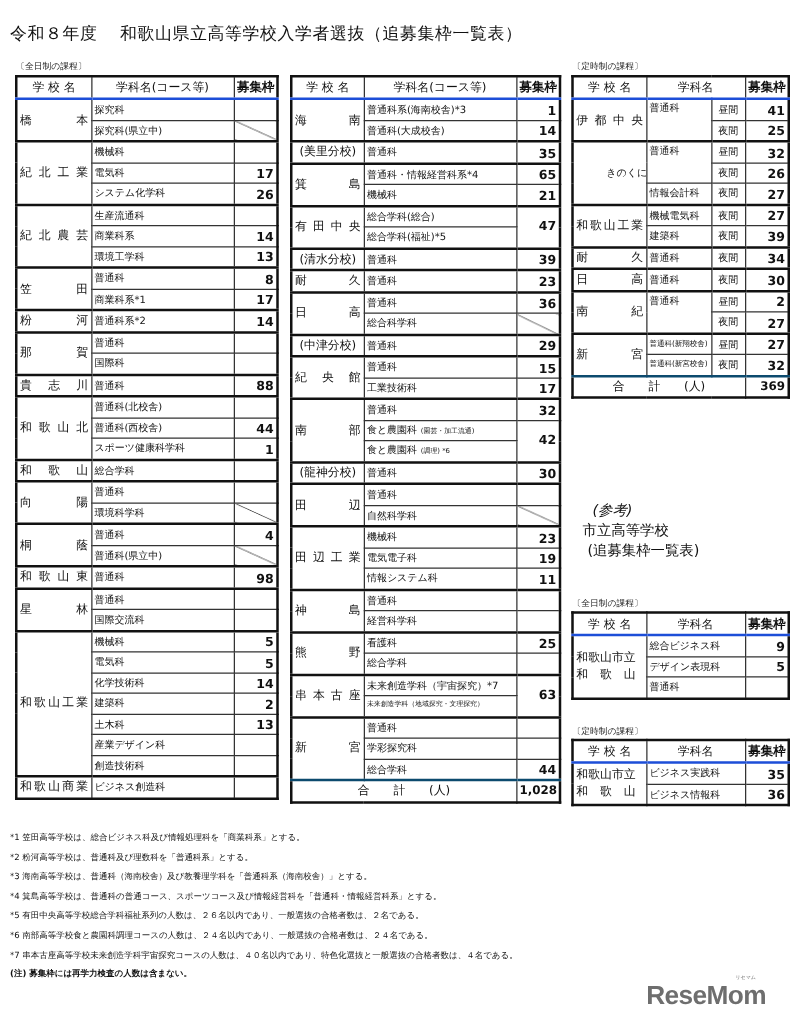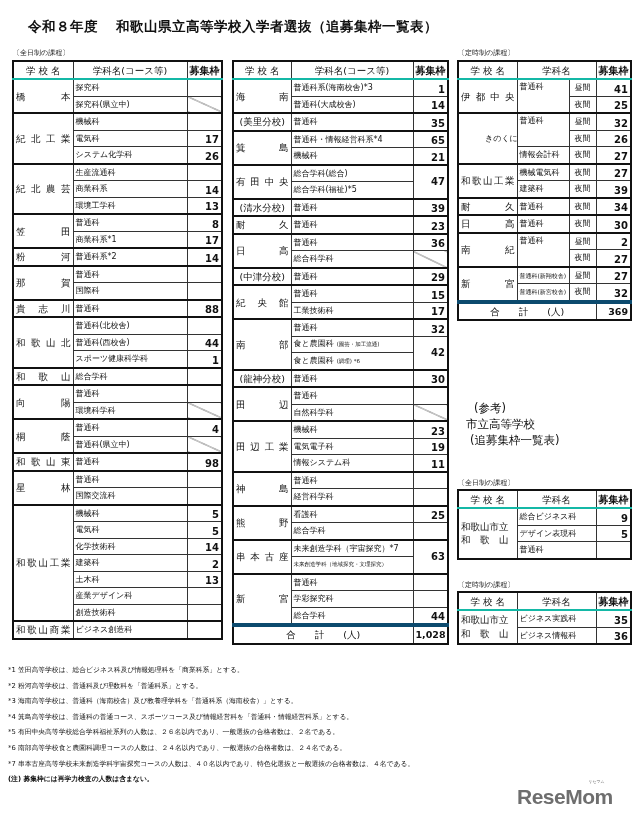--- a/index.html
+++ b/index.html
@@ -1,33 +1,33 @@
 <!DOCTYPE html>
 <html><head>
 <meta charset="utf-8">
 <style>
   html, body { margin:0; padding:0; background:#fff; }
   body { width:640px; height:824px; position:relative; overflow:hidden; font-family:"DejaVu Sans", sans-serif; color:#111; }
-  .title { position:absolute; left:28px; top:18px; font-size:13.5px; font-weight:bold; letter-spacing:0.5px; white-space:nowrap; }
+  .title { position:absolute; left:8px; top:18px; font-size:13.5px; font-weight:normal; letter-spacing:0.5px; white-space:nowrap; }
   .title .gap { display:inline-block; width:18px; }
   .sec-label { position:absolute; font-size:7px; color:#222; white-space:nowrap; }
   table.t { position:absolute; border-collapse:collapse; border:2px solid #111; font-size:8px; table-layout:fixed; }
   table.t td, table.t th { border:1px solid #333; padding:0 2px; height:15.5px; line-height:13px; white-space:nowrap; overflow:hidden; position:relative; }
-  table.t th { font-weight:normal; font-size:9.5px; text-align:center; border-bottom:2px solid #14b8a6; height:16px; }
+  table.t th { font-weight:normal; font-size:9.5px; text-align:center; border-bottom:2px solid #1d4ed8; height:16px; }
   table.t th.cap { font-weight:bold; font-size:10px; }
   td.sch { font-size:9.5px; text-align:justify; text-align-last:justify; padding:0 3px; border-right:1px solid #333; }
   td.sch.paren { text-align:center; text-align-last:auto; letter-spacing:0; }
   td.sch.tight { font-size:8px; }
   td.num { text-align:right; font-weight:bold; font-size:10px; padding-right:5px; vertical-align:bottom; }
   td.num.mid { vertical-align:middle; }
   td.dept.small { font-size:6px; }
   td.dept.tiny { font-size:5.5px; }
   td.time { text-align:center; font-size:8px; padding:0; }
   tr.grp-top td { border-top:2px solid #111; }
-  tr.total td { border-top:4px solid #0c4a6e; font-size:9.5px; }
+  tr.total td { border-top:2px solid #0c4a6e; font-size:9.5px; }
   td.slash { background:linear-gradient(to bottom left, transparent calc(50% - 0.6px), #444 50%, transparent calc(50% + 0.6px)); }
   .ref { position:absolute; left:466px; top:400px; font-size:11.5px; line-height:16px; }
   .notes { position:absolute; left:8px; top:663px; font-size:6.8px; line-height:15.6px; white-space:nowrap; }
   .notes .last { font-weight:bold; }
   .logo { position:absolute; left:517px; top:785px; font-size:21px; font-weight:bold; color:#6e6e6e; letter-spacing:-0.5px; font-family:"Liberation Sans", sans-serif; }
   .logo small { position:absolute; right:8px; top:-6px; font-size:4px; font-weight:normal; letter-spacing:0; }
 </style>
 </head>
 <body>
 
@@ -454,21 +454,21 @@
     </tbody>
   <tfoot>
       <tr class="total">
     <td colspan="3" style="text-align:center;">合　　計　　(人)</td>
     <td class="num mid">369</td>
   </tr>
     </tfoot>
 </table>
 
 <div class="ref">
-  <div style="padding-left:8px;">(参考)</div>
+  <div style="padding-left:8px;font-style:italic;">(参考)</div>
   <div>市立高等学校</div>
   <div style="padding-left:4px;">(追募集枠一覧表)</div>
 </div>
 
 <div class="sec-label" style="left:458px;top:478px;">〔全日制の課程〕</div>
 <table class="t" style="left:457px;top:489px;width:173px;">
   <colgroup>
       <col style="width:59px">
       <col style="width:79px">
       <col style="width:35px">

